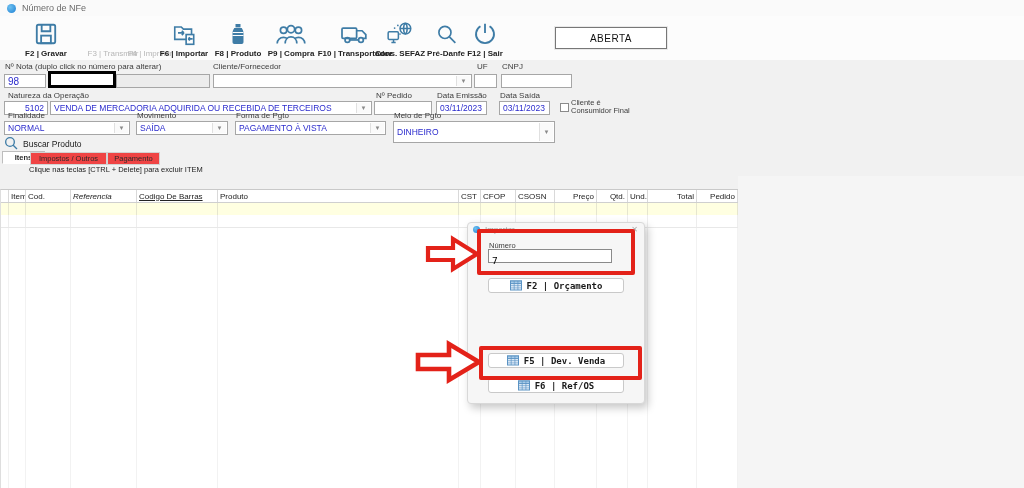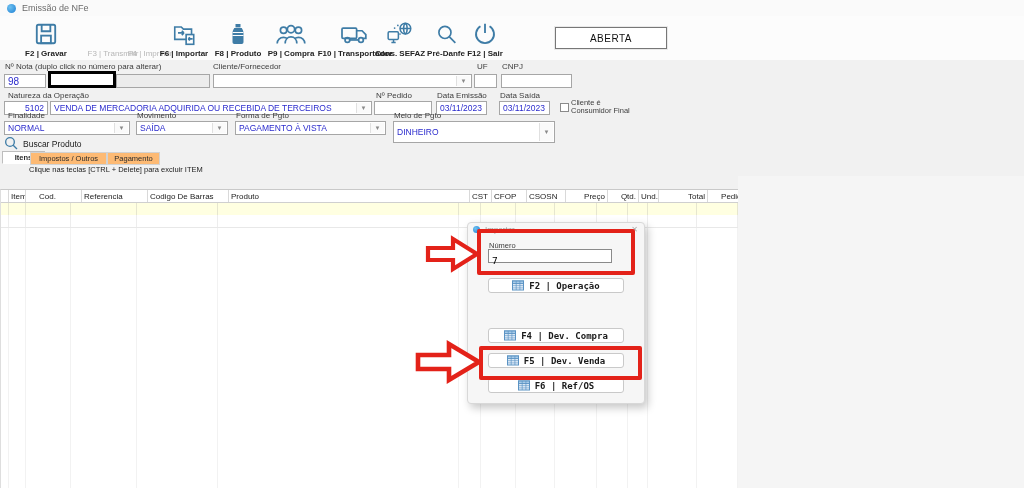--- a/index.html
+++ b/index.html
@@ -26,21 +26,21 @@
   .fld.gray{background:#ececec}
   .fld input{border:0;outline:0;width:100%;background:transparent;font:inherit;color:inherit;padding:0}
   .fld input.num{text-align:left;font-size:10px}
   .combo{padding-right:15px}
   .combo .arr{position:absolute;right:1px;top:1px;bottom:1px;width:13px;background:#fafafa;border-left:1px solid #e0e0e0;display:flex;align-items:center;justify-content:center;color:#8a8a8a;font-size:6px}
   .redacted{position:absolute;border:3px solid #000;background:#fff;box-sizing:border-box}
   .chk{position:absolute;width:9px;height:9px;border:1px solid #8a8a8a;background:#fff;box-sizing:border-box}
   .chklbl{position:absolute;font-size:7.5px;color:#3c3c3c;line-height:8px;white-space:nowrap}
   
   .searchlbl{position:absolute;font-size:8.5px;color:#1c1c1c;white-space:nowrap}
-  .tab{position:absolute;height:13px;box-sizing:border-box;font-size:7.5px;color:#2a2a2a;display:flex;align-items:center;justify-content:center;border:1px solid #d2d2d2;background:#fdba74}
+  .tab{position:absolute;height:13px;box-sizing:border-box;font-size:7.5px;color:#2a2a2a;display:flex;align-items:center;justify-content:center;border:1px solid #d2d2d2;background:#ef4444}
   .tab.sel{background:#fff;border-color:#bdbdbd;border-bottom-color:#fff;font-weight:bold}
   .hint{position:absolute;font-size:7.5px;color:#1c1c1c;white-space:nowrap}
   
   .grid{left:0;top:189px;width:738px;height:380px;background:#fff;border-top:1px solid #c9c9c9;border-left:1px solid #dedede;box-sizing:border-box}
   .grow{display:flex;width:737px}
   .gcell{box-sizing:border-box;border-right:1px solid #ededed;font-size:8px;color:#222;white-space:nowrap;overflow:hidden;padding:0 2px;display:flex;align-items:center}
   .ghead .gcell{border-right:1px solid #d9d9d9;height:12px}
   .ghead{border-bottom:1px solid #cfcfcf}
   .grow.yellow{background:#ffffe1}
   .grow.yellow .gcell{border-right-color:#e6e6cf}
@@ -58,21 +58,21 @@
   .dbtn{position:absolute;left:20px;width:136px;height:15px;background:#fff;border:1px solid #c9c9c9;border-radius:3px;box-sizing:border-box;display:flex;align-items:center;justify-content:center;gap:5px;font-family:"DejaVu Sans Mono",monospace;font-weight:bold;font-size:9px;color:#1a1a1a;cursor:default}
   
   .redrect{position:absolute;border:4px solid #e32219;border-radius:2px;z-index:8;pointer-events:none}
   .redarrow{position:absolute;z-index:9;pointer-events:none}
 </style>
 </head>
 <body>
 
 <div class="abs titlebar">
   <span class="appdot"></span>
-  <span class="apptitle">Emissão de NFe</span>
+  <span class="apptitle">Número de NFe</span>
 </div>
 
 <div class="abs toolbar">
   <div class="tbitem" style="left:14px;width:64px">
     <svg width="26" height="26" viewBox="0 0 24 24" fill="none" stroke="#3e7ca6" stroke-width="1.7">
         <rect x="3.5" y="3.5" width="17" height="17" rx="1.5"></rect>
         <path d="M8 3.5 V9.5 h8 V3.5"></path>
         <rect x="7.5" y="13.5" width="9" height="7"></rect>
       </svg>
     <span class="tblabel">F2 | Gravar</span>
@@ -234,23 +234,23 @@
 <div class="tab sel" style="left:2px;top:151px;width:43px">Itens</div>
 <div class="tab" style="left:30px;top:152px;width:77px">Impostos / Outros</div>
 <div class="tab" style="left:107px;top:152px;width:53px">Pagamento</div>
 
 <span class="hint" style="left:29px;top:165px">Clique nas teclas [CTRL + Delete] para excluir ITEM</span>
 
 <div class="abs grid">
   <div class="grow ghead" id="grid-head">
       <div class="gcell" style="width: 8px; flex: 0 0 8px;"></div>
       <div class="gcell" style="width: 17px; flex: 0 0 17px;">Item</div>
-      <div class="gcell" style="width: 45px; flex: 0 0 45px; margin-left: 11px;">Cod.</div>
-      <div class="gcell" style="width: 66px; flex: 0 0 66px;">Referencia</div>
-      <div class="gcell" style="width: 81px; flex: 0 0 81px;">Codigo De Barras</div>
+      <div class="gcell" style="width: 45px; flex: 0 0 45px;">Cod.</div>
+      <div class="gcell" style="width: 66px; flex: 0 0 66px; font-style: italic;">Referencia</div>
+      <div class="gcell" style="width: 81px; flex: 0 0 81px; text-decoration: underline;">Codigo De Barras</div>
       <div class="gcell" style="width: 241px; flex: 0 0 241px;">Produto</div>
       <div class="gcell" style="width: 22px; flex: 0 0 22px;">CST</div>
       <div class="gcell" style="width: 35px; flex: 0 0 35px;">CFOP</div>
       <div class="gcell" style="width: 39px; flex: 0 0 39px;">CSOSN</div>
       <div class="gcell r" style="width: 42px; flex: 0 0 42px;">Preço</div>
       <div class="gcell r" style="width: 31px; flex: 0 0 31px;">Qtd.</div>
       <div class="gcell" style="width: 20px; flex: 0 0 20px;">Und.</div>
       <div class="gcell r" style="width: 49px; flex: 0 0 49px;">Total</div>
       <div class="gcell r" style="width: 41px; flex: 0 0 41px;">Pedido</div>
     </div>
@@ -313,29 +313,21 @@
   <span class="dclose">✕</span>
   <span class="dlbl" style="left:21px;top:18px">Número</span>
   <div class="dinput"><input type="text" value="7" style=""></div>
 
   <div class="dbtn" style="top:55px">
     <svg width="12" height="11" viewBox="0 0 12 10">
         <rect x=".5" y=".5" width="11" height="9" fill="#eaf3fb" stroke="#5b93c4"></rect>
         <rect x=".5" y=".5" width="11" height="2.6" fill="#a8cbe8" stroke="#5b93c4"></rect>
         <path d="M4.2 .5 v9 M7.9 .5 v9 M.5 5.2 h11 M.5 7.4 h11" stroke="#5b93c4" stroke-width=".7"></path>
       </svg>
-    <span>F2 | Operação</span>
-  </div>
-  <div class="dbtn" style="top:105px">
-    <svg width="12" height="11" viewBox="0 0 12 10">
-        <rect x=".5" y=".5" width="11" height="9" fill="#eaf3fb" stroke="#5b93c4"></rect>
-        <rect x=".5" y=".5" width="11" height="2.6" fill="#a8cbe8" stroke="#5b93c4"></rect>
-        <path d="M4.2 .5 v9 M7.9 .5 v9 M.5 5.2 h11 M.5 7.4 h11" stroke="#5b93c4" stroke-width=".7"></path>
-      </svg>
-    <span>F4 | Dev. Compra</span>
+    <span>F2 | Orçamento</span>
   </div>
   <div class="dbtn" style="top:130px">
     <svg width="12" height="11" viewBox="0 0 12 10">
         <rect x=".5" y=".5" width="11" height="9" fill="#eaf3fb" stroke="#5b93c4"></rect>
         <rect x=".5" y=".5" width="11" height="2.6" fill="#a8cbe8" stroke="#5b93c4"></rect>
         <path d="M4.2 .5 v9 M7.9 .5 v9 M.5 5.2 h11 M.5 7.4 h11" stroke="#5b93c4" stroke-width=".7"></path>
       </svg>
     <span>F5 | Dev. Venda</span>
   </div>
   <div class="dbtn" style="top:155px">

